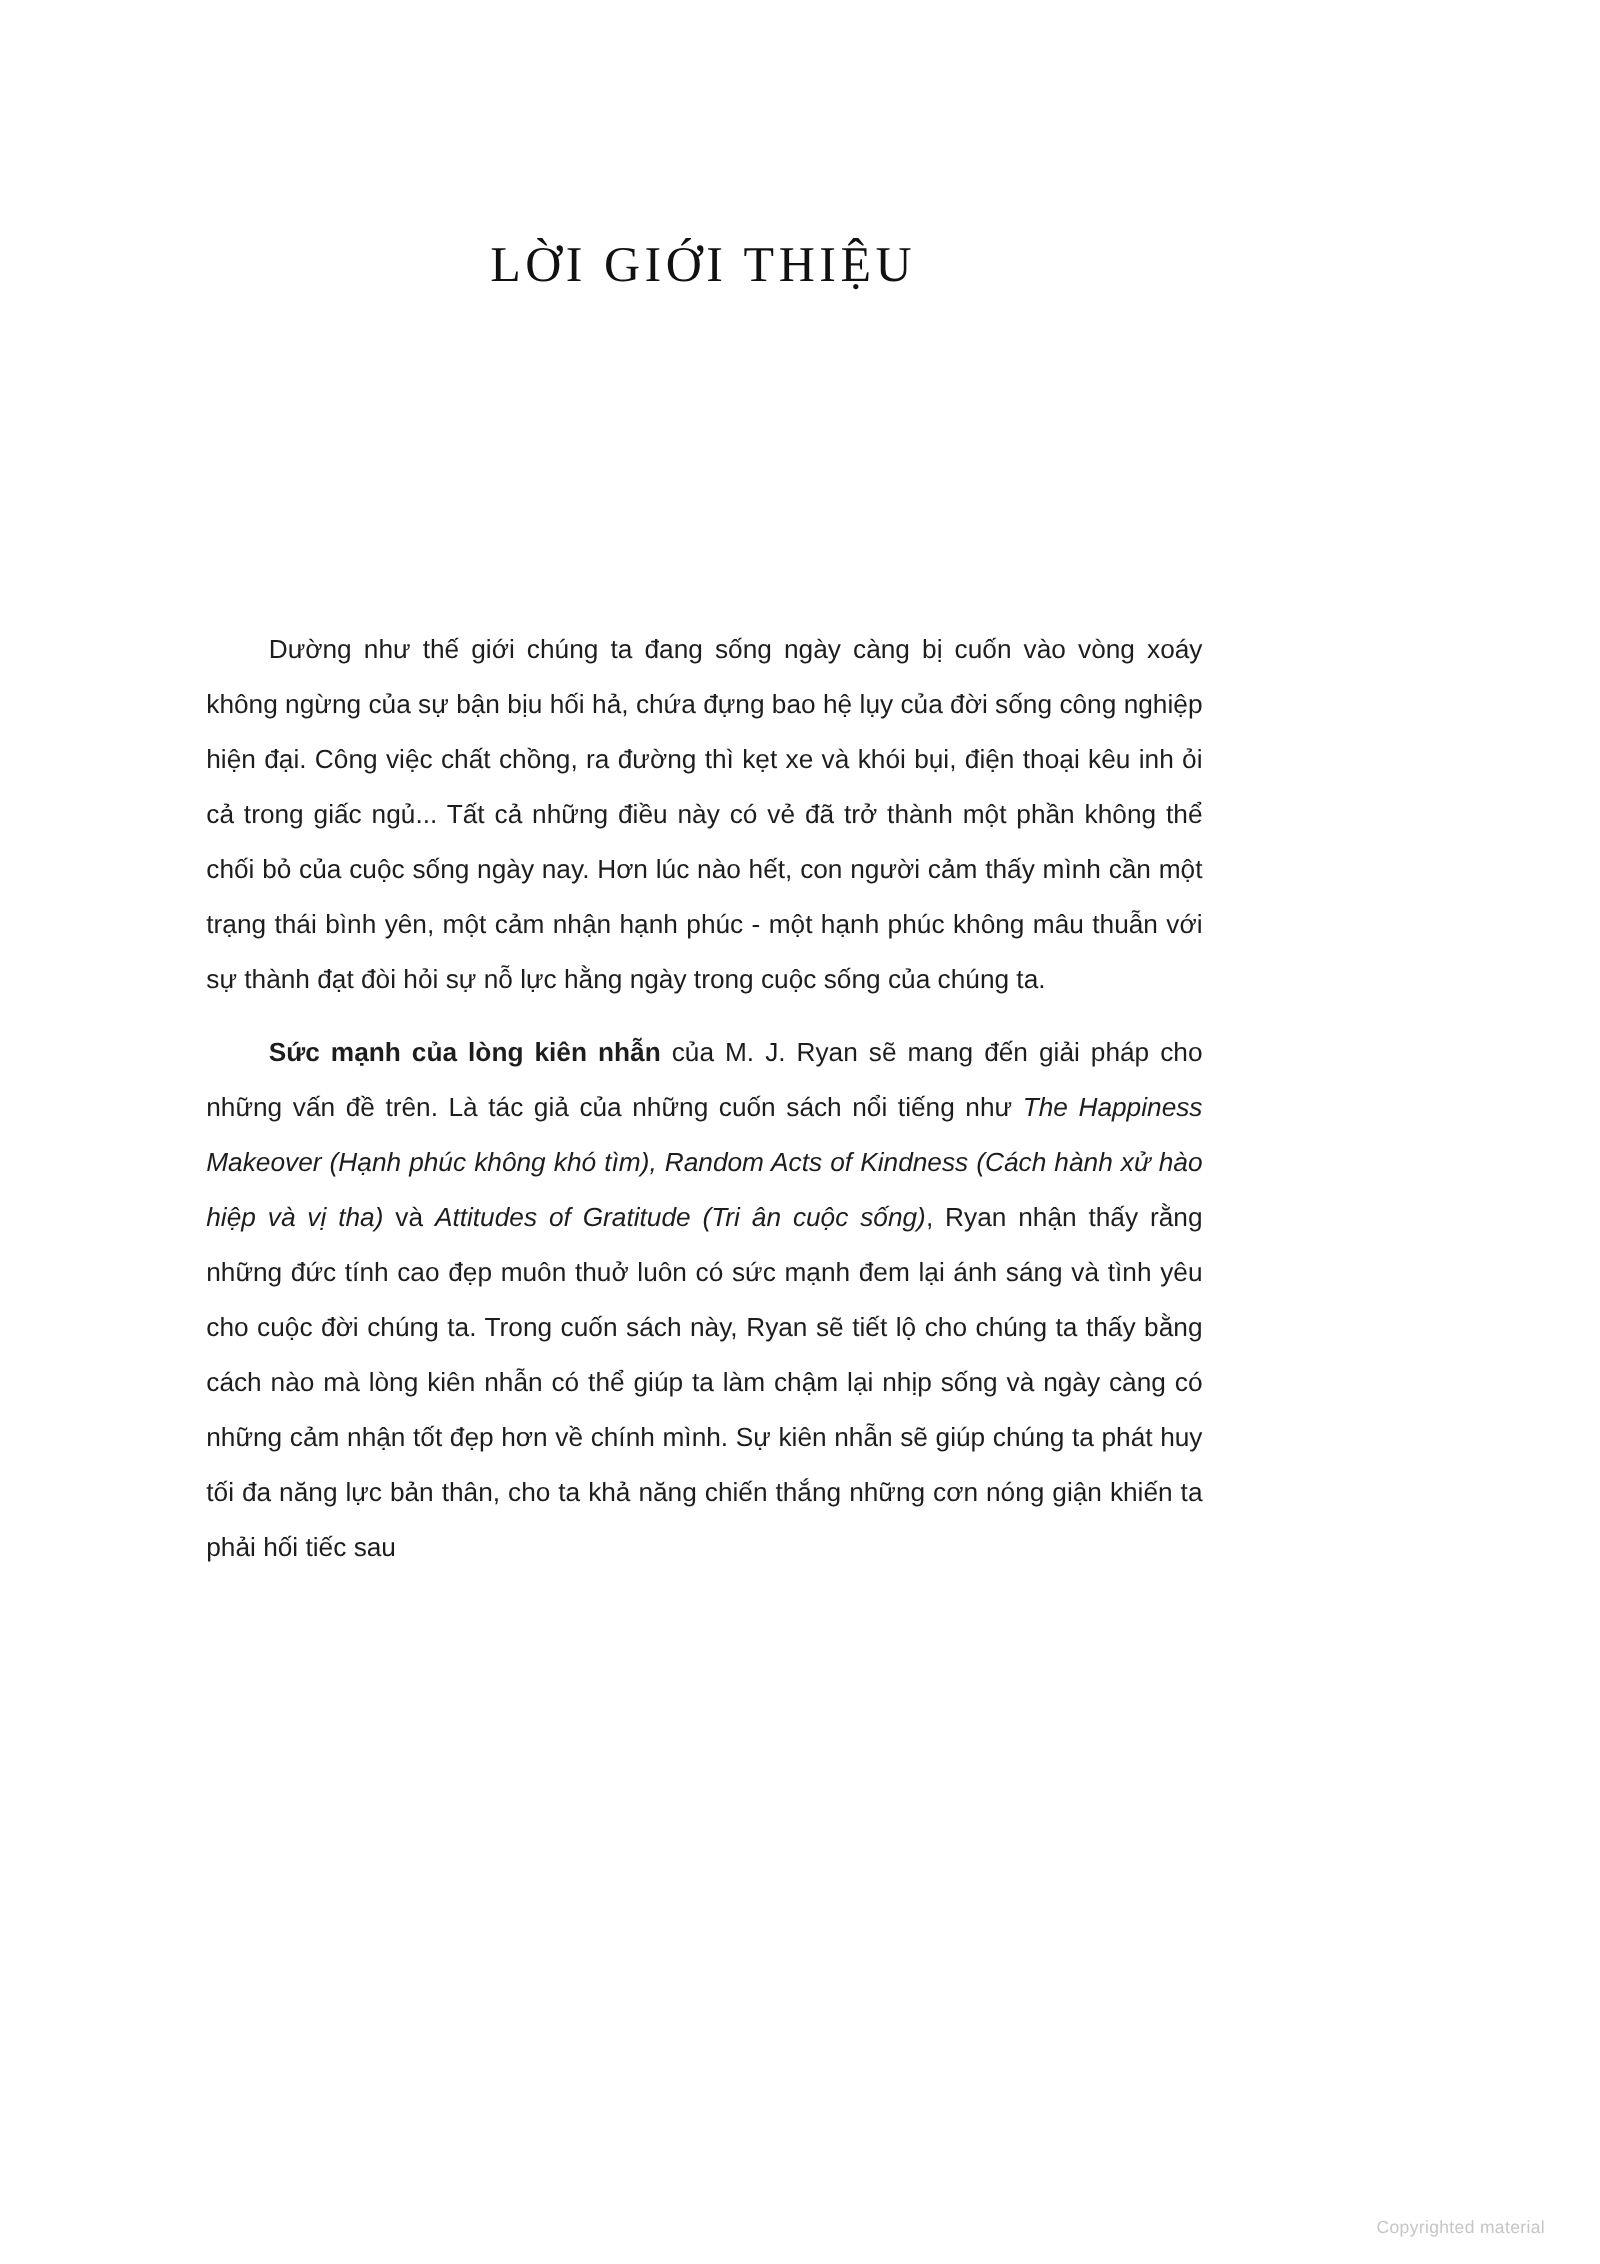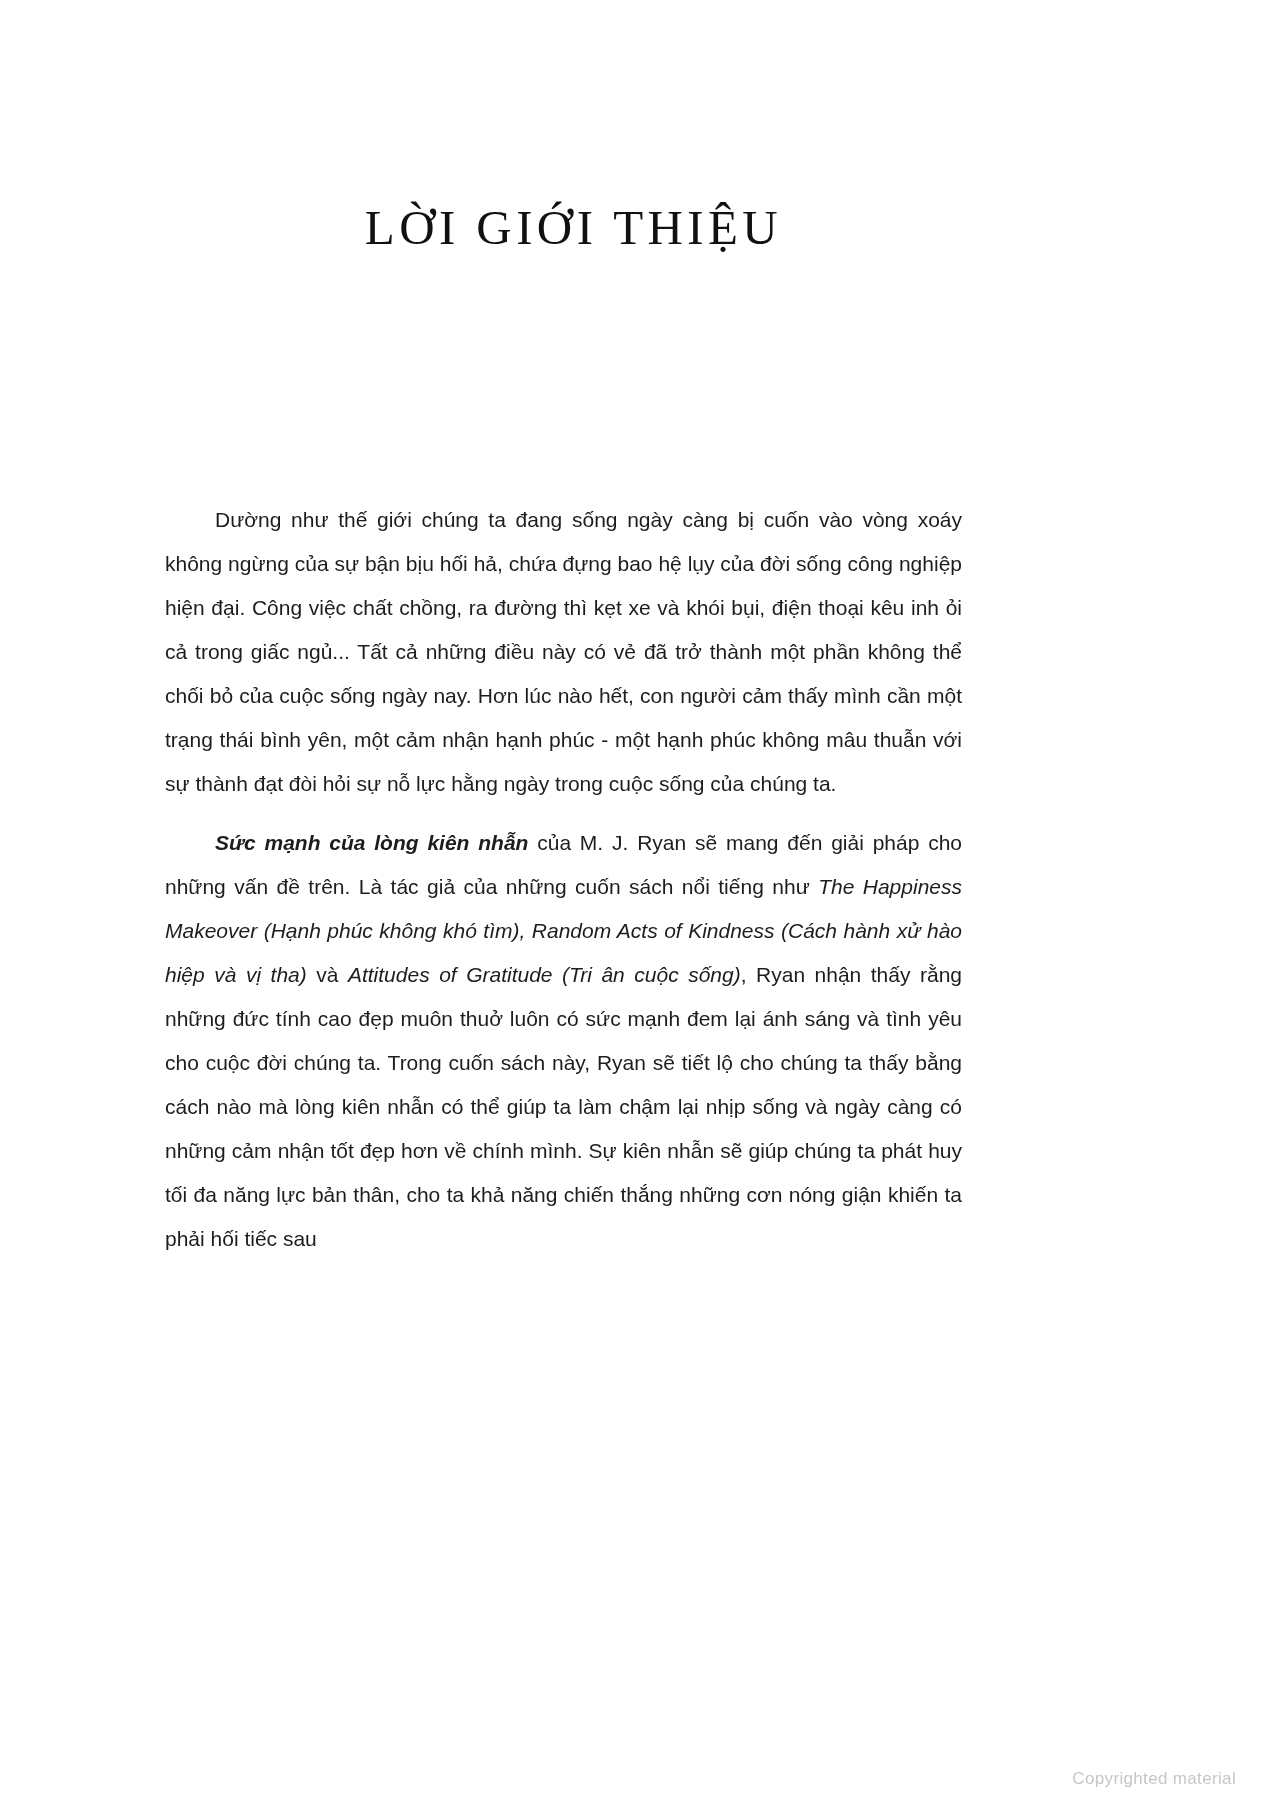--- a/index.html
+++ b/index.html
@@ -13,51 +13,51 @@
     height: 1811px;
     background: #ffffff;
     overflow: hidden;
     font-family: "Liberation Sans", sans-serif;
   }
   .chapter-title {
     position: absolute;
     top: 188px;
     left: 165px;
     width: 795px;
-    margin: 11px;
+    margin: 0;
     text-align: center;
     font-family: "Liberation Serif", "DejaVu Serif", serif;
     font-weight: 400;
-    font-size: 49px;
+    font-size: 40px;
     letter-spacing: 0.09em;
     color: #111111;
     white-space: nowrap;
   }
   .body-text {
     position: absolute;
     top: 498px;
     left: 165px;
     width: 797px;
     color: #1d1d1d;
     font-size: 21px;
     line-height: 44px;
     text-align: justify;
   }
   .body-text p {
     margin: 0 0 15px 0;
     text-indent: 50px;
   }
   .seg-normal { font-style: normal; font-weight: normal; }
   .seg-italic { font-style: italic; }
-  .seg-bold-italic { font-style: italic; font-weight: bold; }
+  .seg-bold-italic { font-weight: bold; }
   .copyright {
     position: absolute;
     right: 44px;
     bottom: 22px;
-    font-size: 17px;
+    font-size: 14px;
     color: #c6c6c6;
     letter-spacing: 0.02em;
   }
 </style>
 </head>
 <body>
 
 <div class="page">
   <h1 class="chapter-title">LỜI GIỚI THIỆU</h1>
 

